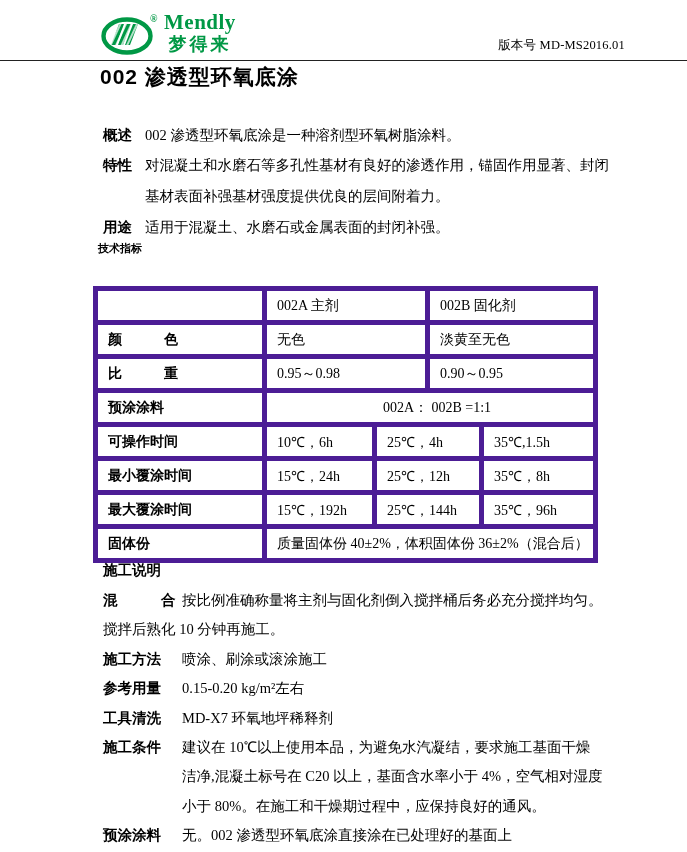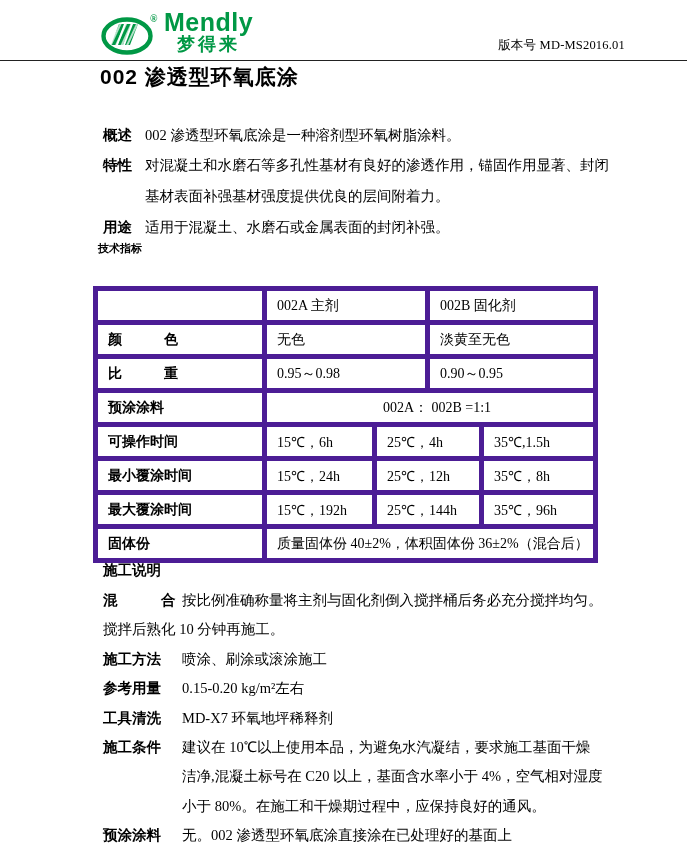--- a/index.html
+++ b/index.html
@@ -9,22 +9,22 @@
     background:#ffffff;
     color:#000;
     font-family:"Liberation Serif",serif;
     overflow:hidden;
   }
   
   .logo{position:absolute;left:101px;top:9px;display:flex;align-items:flex-start;}
   .logo-textcol{margin-left:5px;display:flex;flex-direction:column;align-items:center;}
   .logo-en{
     color:var(--brand-green);
-    font-family:Liberation Sans, sans-serif;
-    font-weight:bold;font-size:25px;line-height:26px;letter-spacing:0.5px;
+    font-family:Liberation Serif, serif;
+    font-weight:bold;font-size:21px;line-height:26px;letter-spacing:0.5px;
   }
   .logo-cn{
     color:var(--brand-green);
     font-weight:bold;font-size:18px;line-height:19px;letter-spacing:3px;
   }
   .version{
     position:absolute;right:62px;top:37px;
     font-size:12.5px;letter-spacing:0.2px;
   }
   .rule{position:absolute;left:0;top:60px;width:687px;border-top:1.6px solid #222;}
@@ -136,21 +136,21 @@
         <td class="lbl">比　　　重</td>
         <td colspan="2">0.95～0.98</td>
         <td colspan="2">0.90～0.95</td>
       </tr>
       <tr>
         <td class="lbl">预涂涂料</td>
         <td colspan="4" class="center">002A： 002B =1:1</td>
       </tr>
       <tr>
         <td class="lbl">可操作时间</td>
-        <td>15℃，6h</td>
+        <td>10℃，6h</td>
         <td colspan="2">25℃，4h</td>
         <td>35℃,1.5h</td>
       </tr>
       <tr>
         <td class="lbl">最小覆涂时间</td>
         <td>15℃，24h</td>
         <td colspan="2">25℃，12h</td>
         <td>35℃，8h</td>
       </tr>
       <tr>

